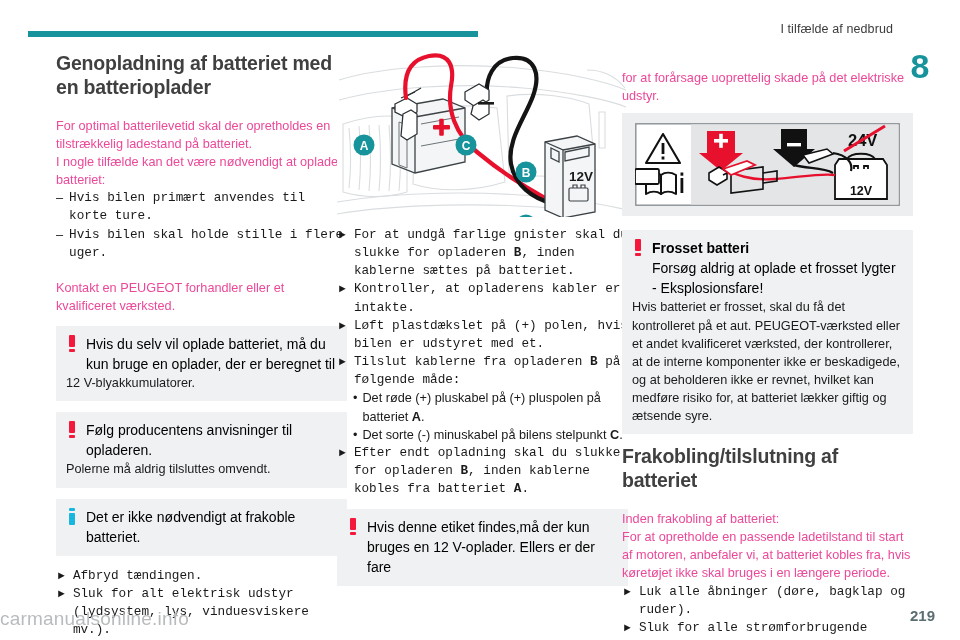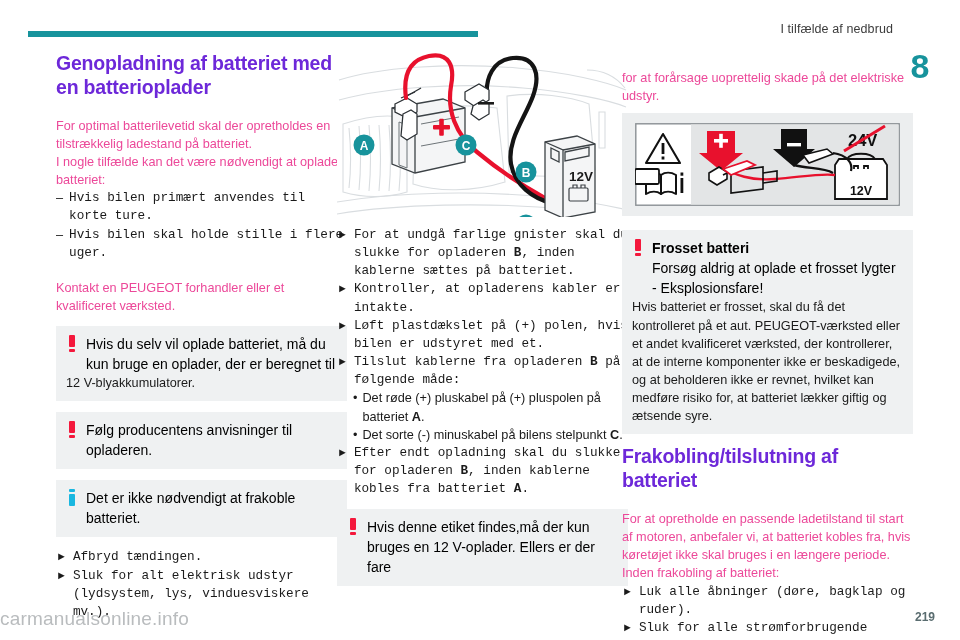--- a/index.html
+++ b/index.html
@@ -32,21 +32,21 @@
     padding-top: 9px; letter-spacing: -1px;
   }
 
   
   .col { position: absolute; top: 52px; width: 291px; }
   .col-1 { left: 56px; }
   .col-2 { left: 337px; }
   .col-3 { left: 622px; }
 
   h1.sec {
-    font-size: 19.5px; font-weight: bold; color: #6d28d9;
+    font-size: 19.5px; font-weight: bold; color: #404040;
     line-height: 1.22; margin-bottom: 5px; letter-spacing: -.2px;
   }
   p.body {
     font-size: 12.7px; line-height: 1.43; color: #ec4899;
     margin: 17px 0 0 0;
   }
   p.body + p.body { margin-top: 0; }
   .dash-row, .arrow-row {
     font-size: 12.7px; line-height: 1.43; color: #1a1a1a;
     display: flex; gap: 6px;
@@ -96,21 +96,21 @@
 
   
   .watermark {
     position: absolute; left: 0; right: 18px; bottom: 10px;
     text-align: left;
     font-size: 19px; color: #b9bcbe; letter-spacing: .2px;
     font-family: "Liberation Sans", sans-serif;
   }
   .page-num {
     position: absolute; right: 25px; bottom: 16px;
-    font-size: 12px; color: #5a6d70; font-weight: bold;
+    font-size: 15px; color: #5a6d70; font-weight: bold;
   }
 </style>
 </head>
 <body>
 
 <div class="page">
 
   <div class="header-rule"></div>
   <div class="header-title">I tilfælde af nedbrud</div>
   <div class="chapter-tab">
@@ -145,20 +145,21 @@
     </div>
 
     <div class="note warn">
       <div class="note-inner">
         <span class="note-icon">
           <span class="ic-bar top"></span>
             <span class="ic-bar bot"></span>
         </span>
         <span class="note-text">Følg producentens anvisninger til opladeren.</span>
       </div>
+      <div class="note-cont">Polerne må aldrig tilsluttes omvendt.</div>
     </div>
 
     <div class="note info">
       <div class="note-inner">
         <span class="note-icon">
           <span class="ic-bar top"></span>
             <span class="ic-bar bot"></span>
         </span>
         <span class="note-text">Det er ikke nødvendigt at frakoble batteriet.</span>
       </div>
@@ -375,22 +376,22 @@
         <span class="note-icon">
           <span class="ic-bar top"></span>
             <span class="ic-bar bot"></span>
         </span>
         <span class="note-text"><span class="note-title">Frosset batteri</span><br><span>Forsøg aldrig at oplade et frosset lygter - Eksplosionsfare!</span></span>
       </div>
       <div class="note-cont">Hvis batteriet er frosset, skal du få det kontrolleret på et aut. PEUGEOT-værksted eller et andet kvalificeret værksted, der kontrollerer, at de interne komponenter ikke er beskadigede, og at beholderen ikke er revnet, hvilket kan medføre risiko for, at batteriet lækker giftig og ætsende syre.</div>
     </div>
 
     <h1 class="sec">Frakobling/tilslutning af batteriet</h1>
+    <p class="body">Inden frakobling af batteriet:</p>
     <p class="body">For at opretholde en passende ladetilstand til start af motoren, anbefaler vi, at batteriet kobles fra, hvis køretøjet ikke skal bruges i en længere periode.</p>
-    <p class="body">Inden frakobling af batteriet:</p>
 
     <div class="arrow-row">
       <span class="glyph">►</span>
       <span class="txt">Luk alle åbninger (døre, bagklap og ruder).</span>
     </div>
     <div class="arrow-row">
       <span class="glyph">►</span>
       <span class="txt">Sluk for alle strømforbrugende enheder (lydanlæg, viskere, lygter osv.).</span>
     </div>
     <div class="arrow-row">

